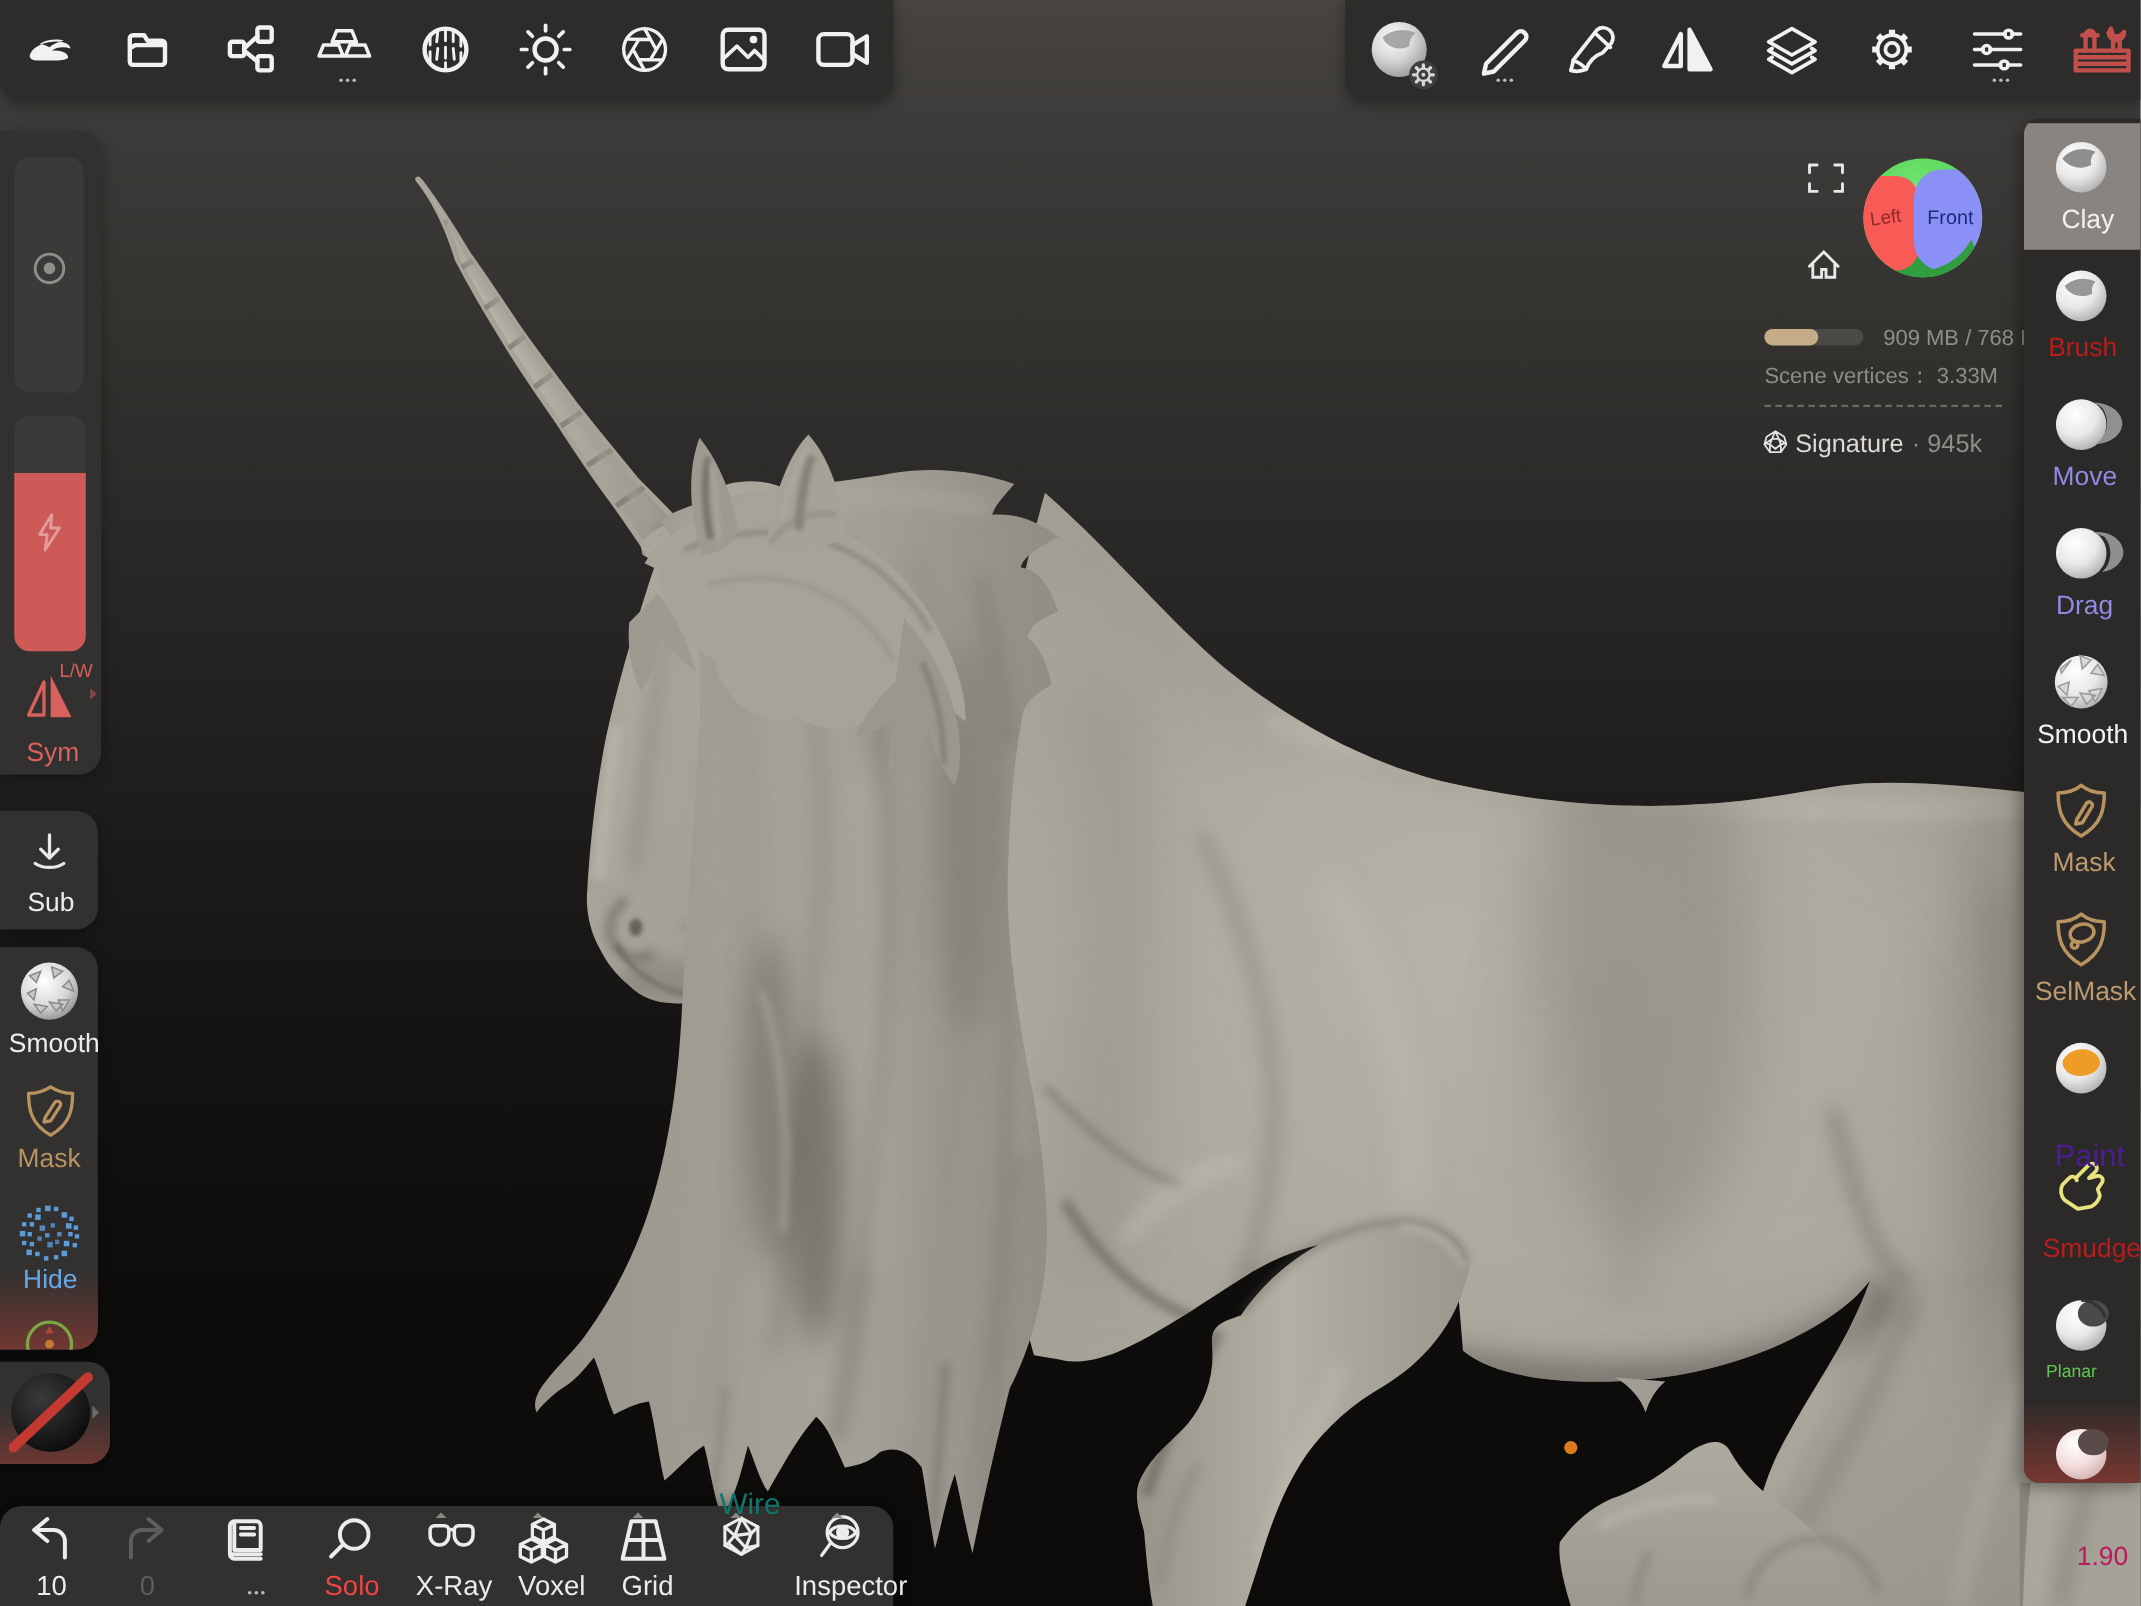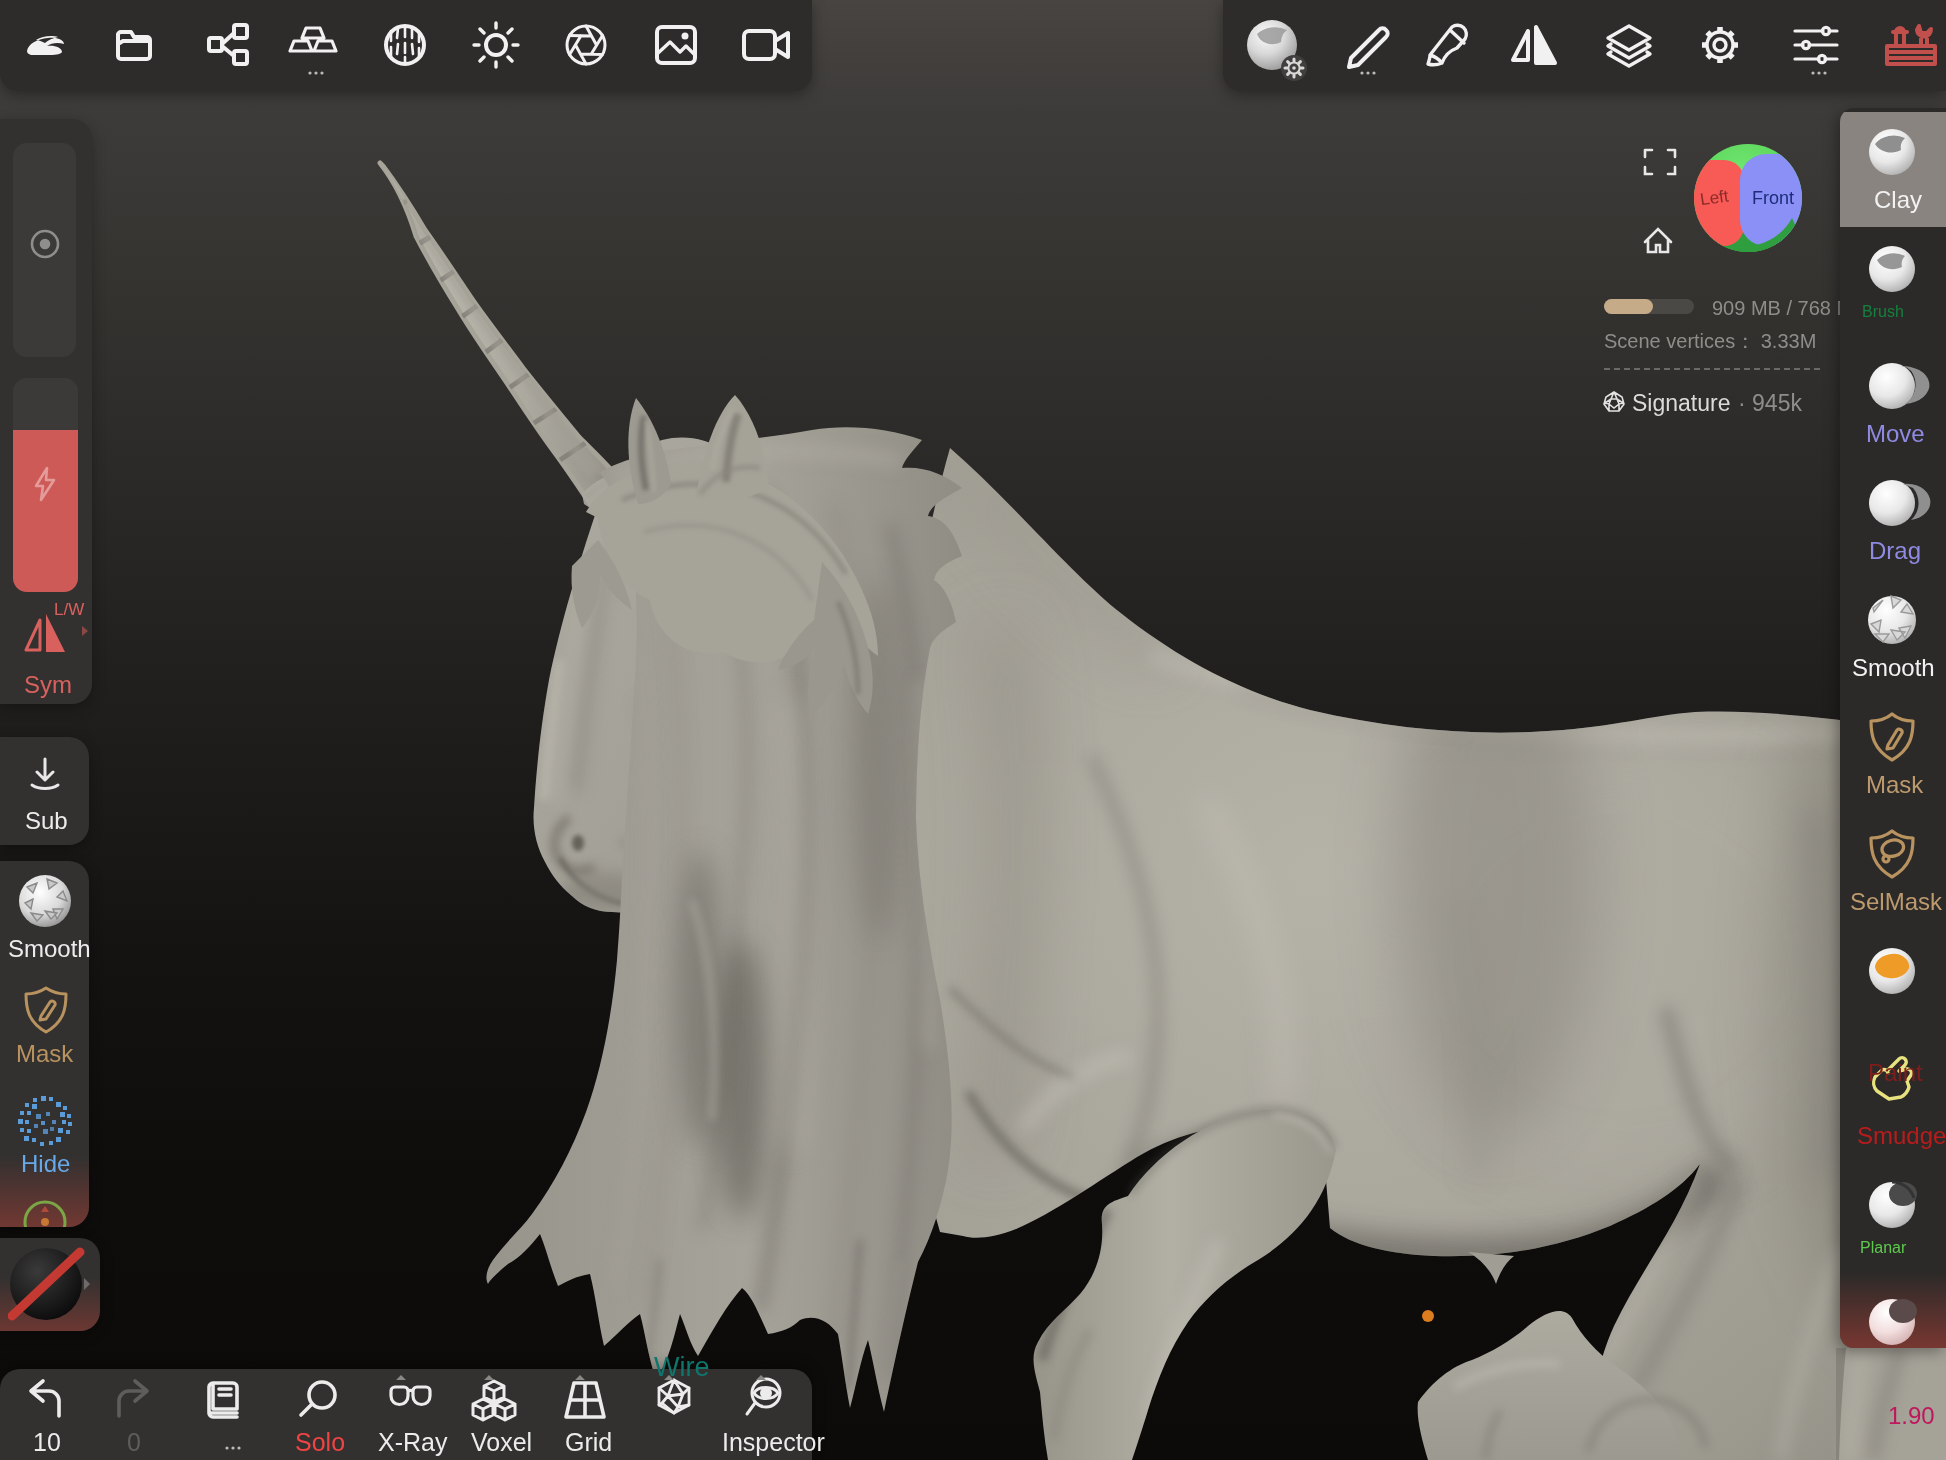--- a/index.html
+++ b/index.html
@@ -481,21 +481,21 @@
 <g fill="none" stroke="#e8e37f" stroke-width="3.4" stroke-linejoin="round" stroke-linecap="round">
 <path d="M47,963 L59,951 a4,4 0 0 1 6,6 L59,963 L67,961 a4,4 0 0 1 4,6 L67,973 L69,979 a16,16 0 0 1 -8,10 L49,991 L37,983 a12,12 0 0 1 -2,-14 L41,963 a4,4 0 0 1 7,2 Z"></path>
 </g>
 <circle cx="52" cy="1097" r="23" fill="url(#ball)"></circle>
 <ellipse cx="63" cy="1086" rx="14" ry="12" fill="#4a4a4a"></ellipse>
 <path d="M52,1074 a23,23 0 0 1 22,16" fill="none" stroke="#333" stroke-width="3"></path>
 <circle cx="52" cy="1214" r="23" fill="url(#ballp)"></circle>
 <ellipse cx="63" cy="1203" rx="14" ry="12" fill="#5a4a4a"></ellipse>
 </svg>
 <div class="t" style="left:1874px;top:186px;font-size:24px;color:#f2f2f2">Clay</div>
-<div class="t" style="left:1862px;top:303px;font-size:16px;color:#15803d">Brush</div>
+<div class="t" style="left:1862px;top:303px;font-size:24px;color:#b91c1c">Brush</div>
 <div class="t" style="left:1866px;top:420px;font-size:24px;color:#8f8ae2">Move</div>
 <div class="t" style="left:1869px;top:537px;font-size:24px;color:#8f8ae2">Drag</div>
 <div class="t" style="left:1852px;top:654px;font-size:24px;color:#f2f2f2">Smooth</div>
 <div class="t" style="left:1866px;top:771px;font-size:24px;color:#bd9a6e">Mask</div>
 <div class="t" style="left:1850px;top:888px;font-size:24px;color:#bd9a6e">SelMask</div>
-<div class="t" style="left:1868px;top:1059px;font-size:24px;color:#7f1d1d">Paint</div>
+<div class="t" style="left:1868px;top:1035px;font-size:28px;color:#4c1d95">Paint</div>
 <div class="t" style="left:1857px;top:1122px;font-size:24px;color:#b91c1c">Smudge</div>
 <div class="t" style="left:1860px;top:1239px;font-size:16px;color:#5ec94e">Planar</div>
 
 </body></html>

